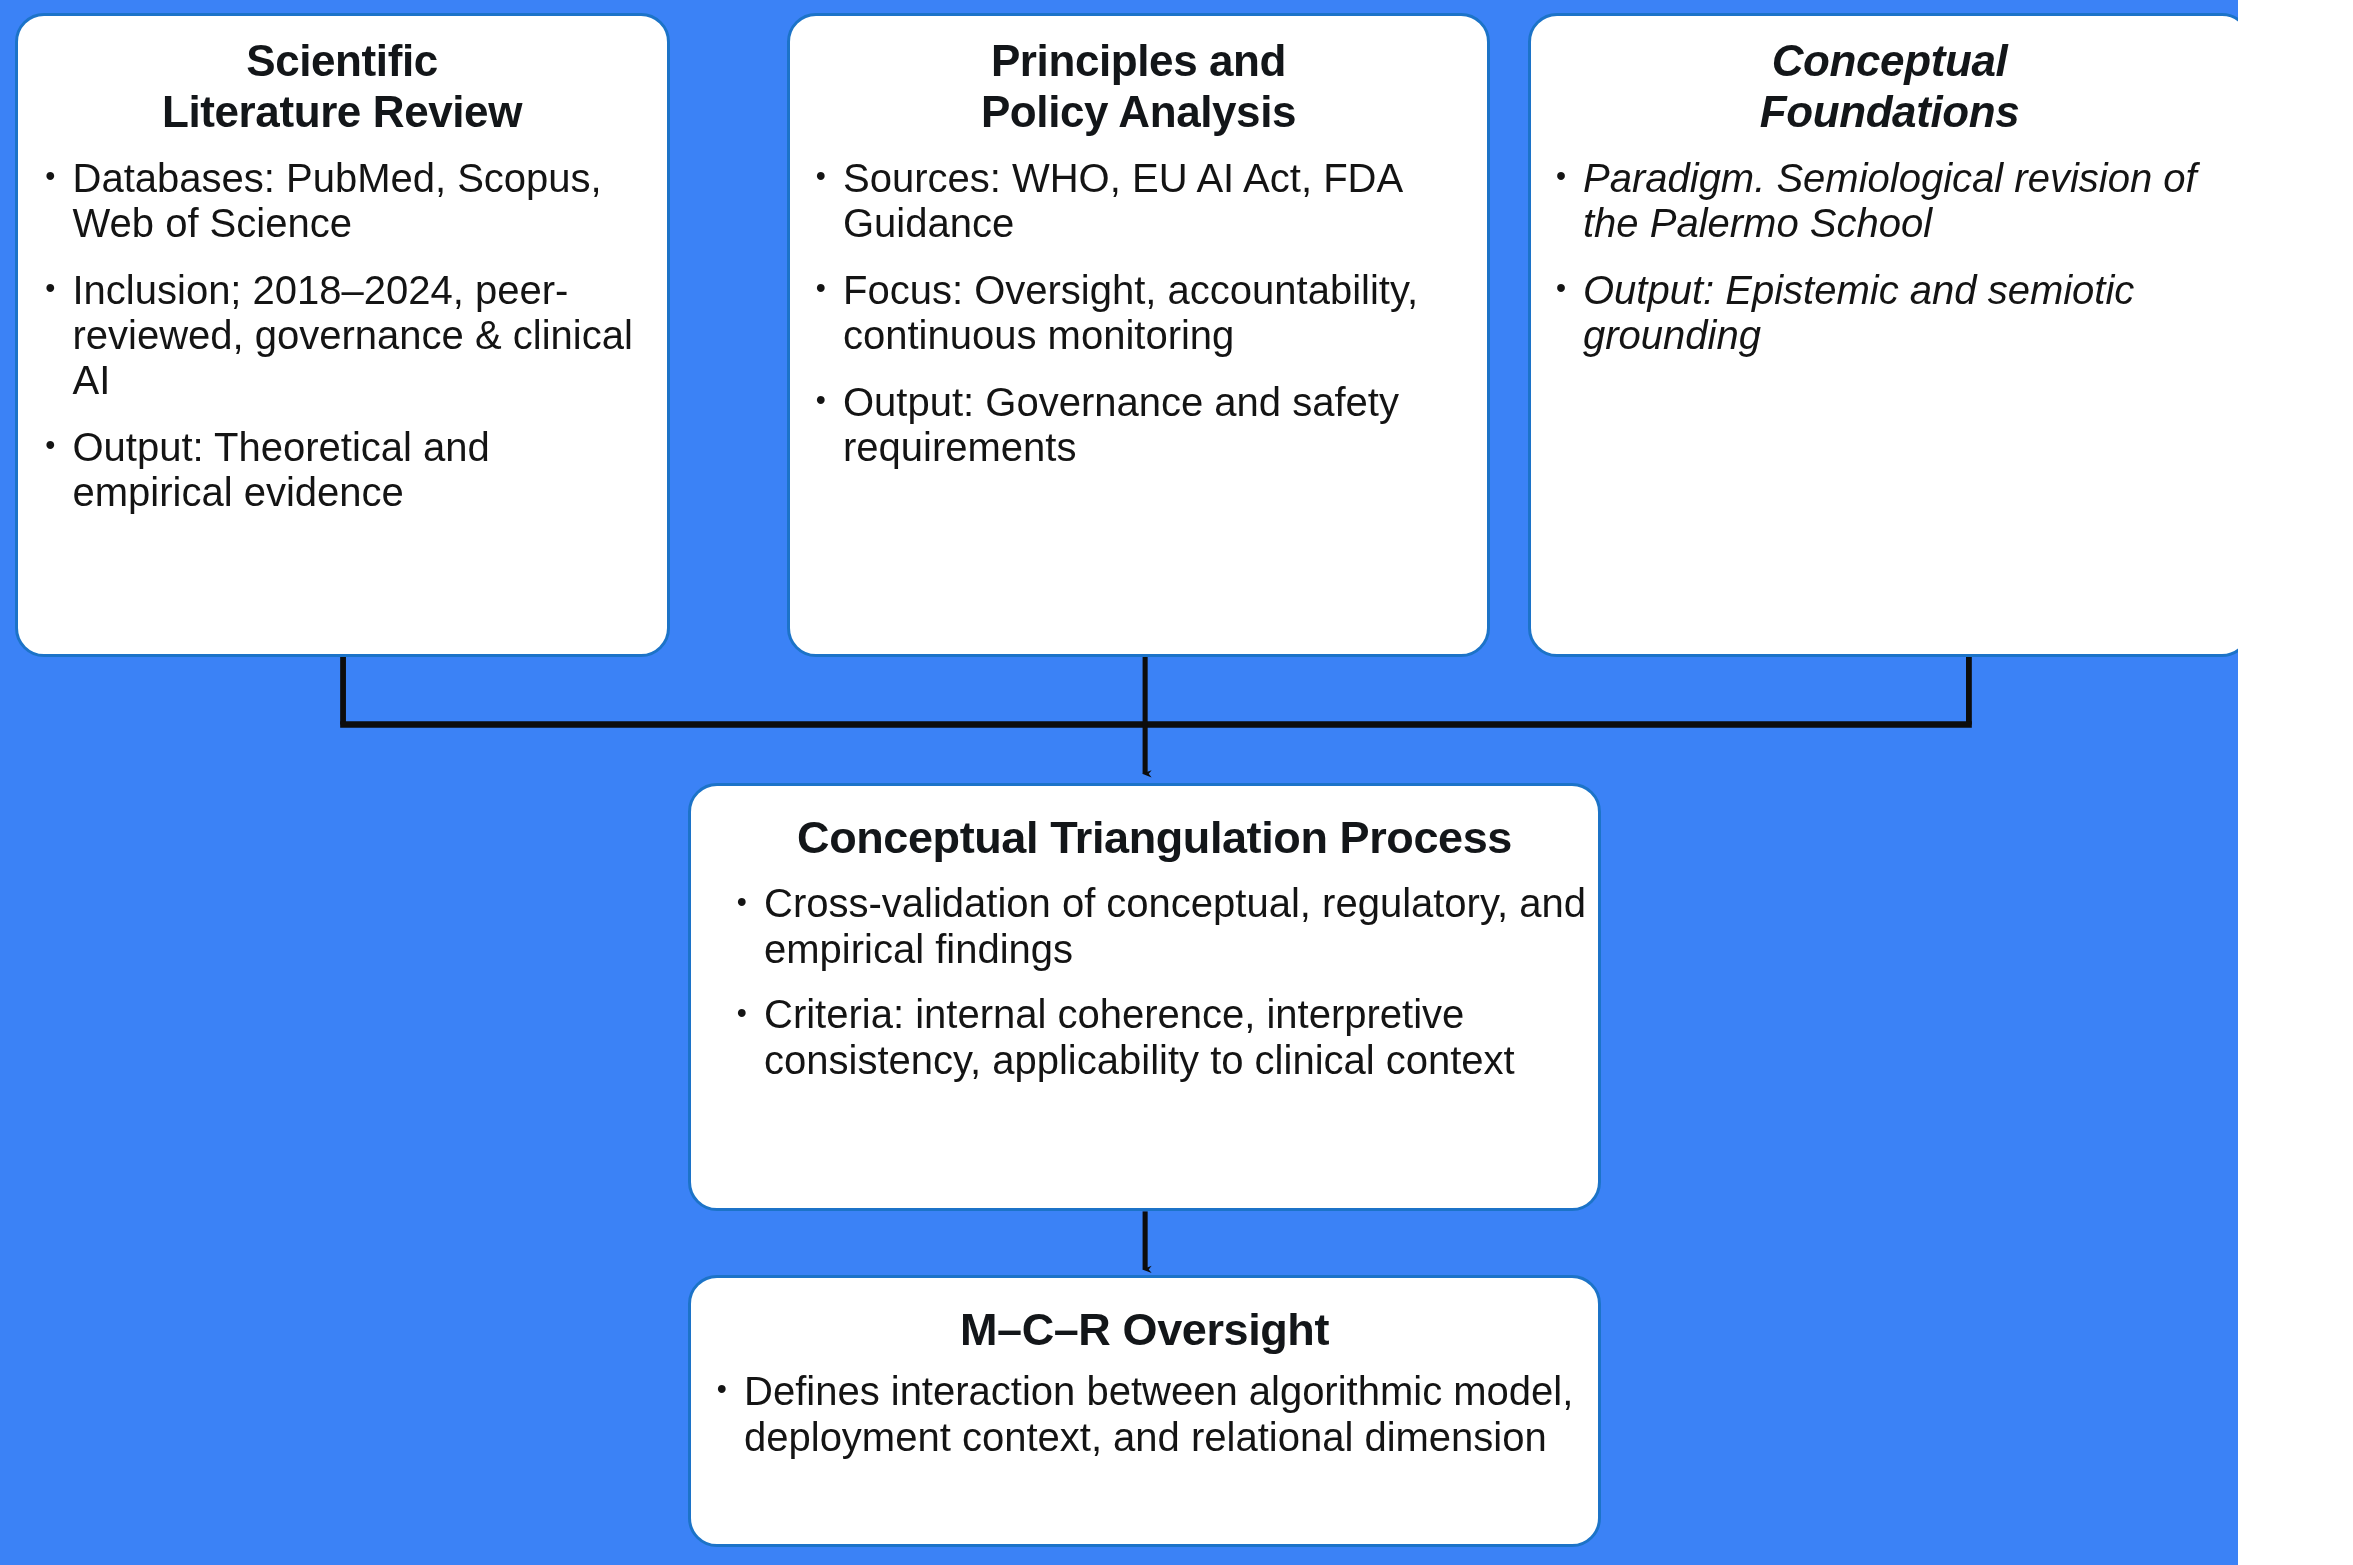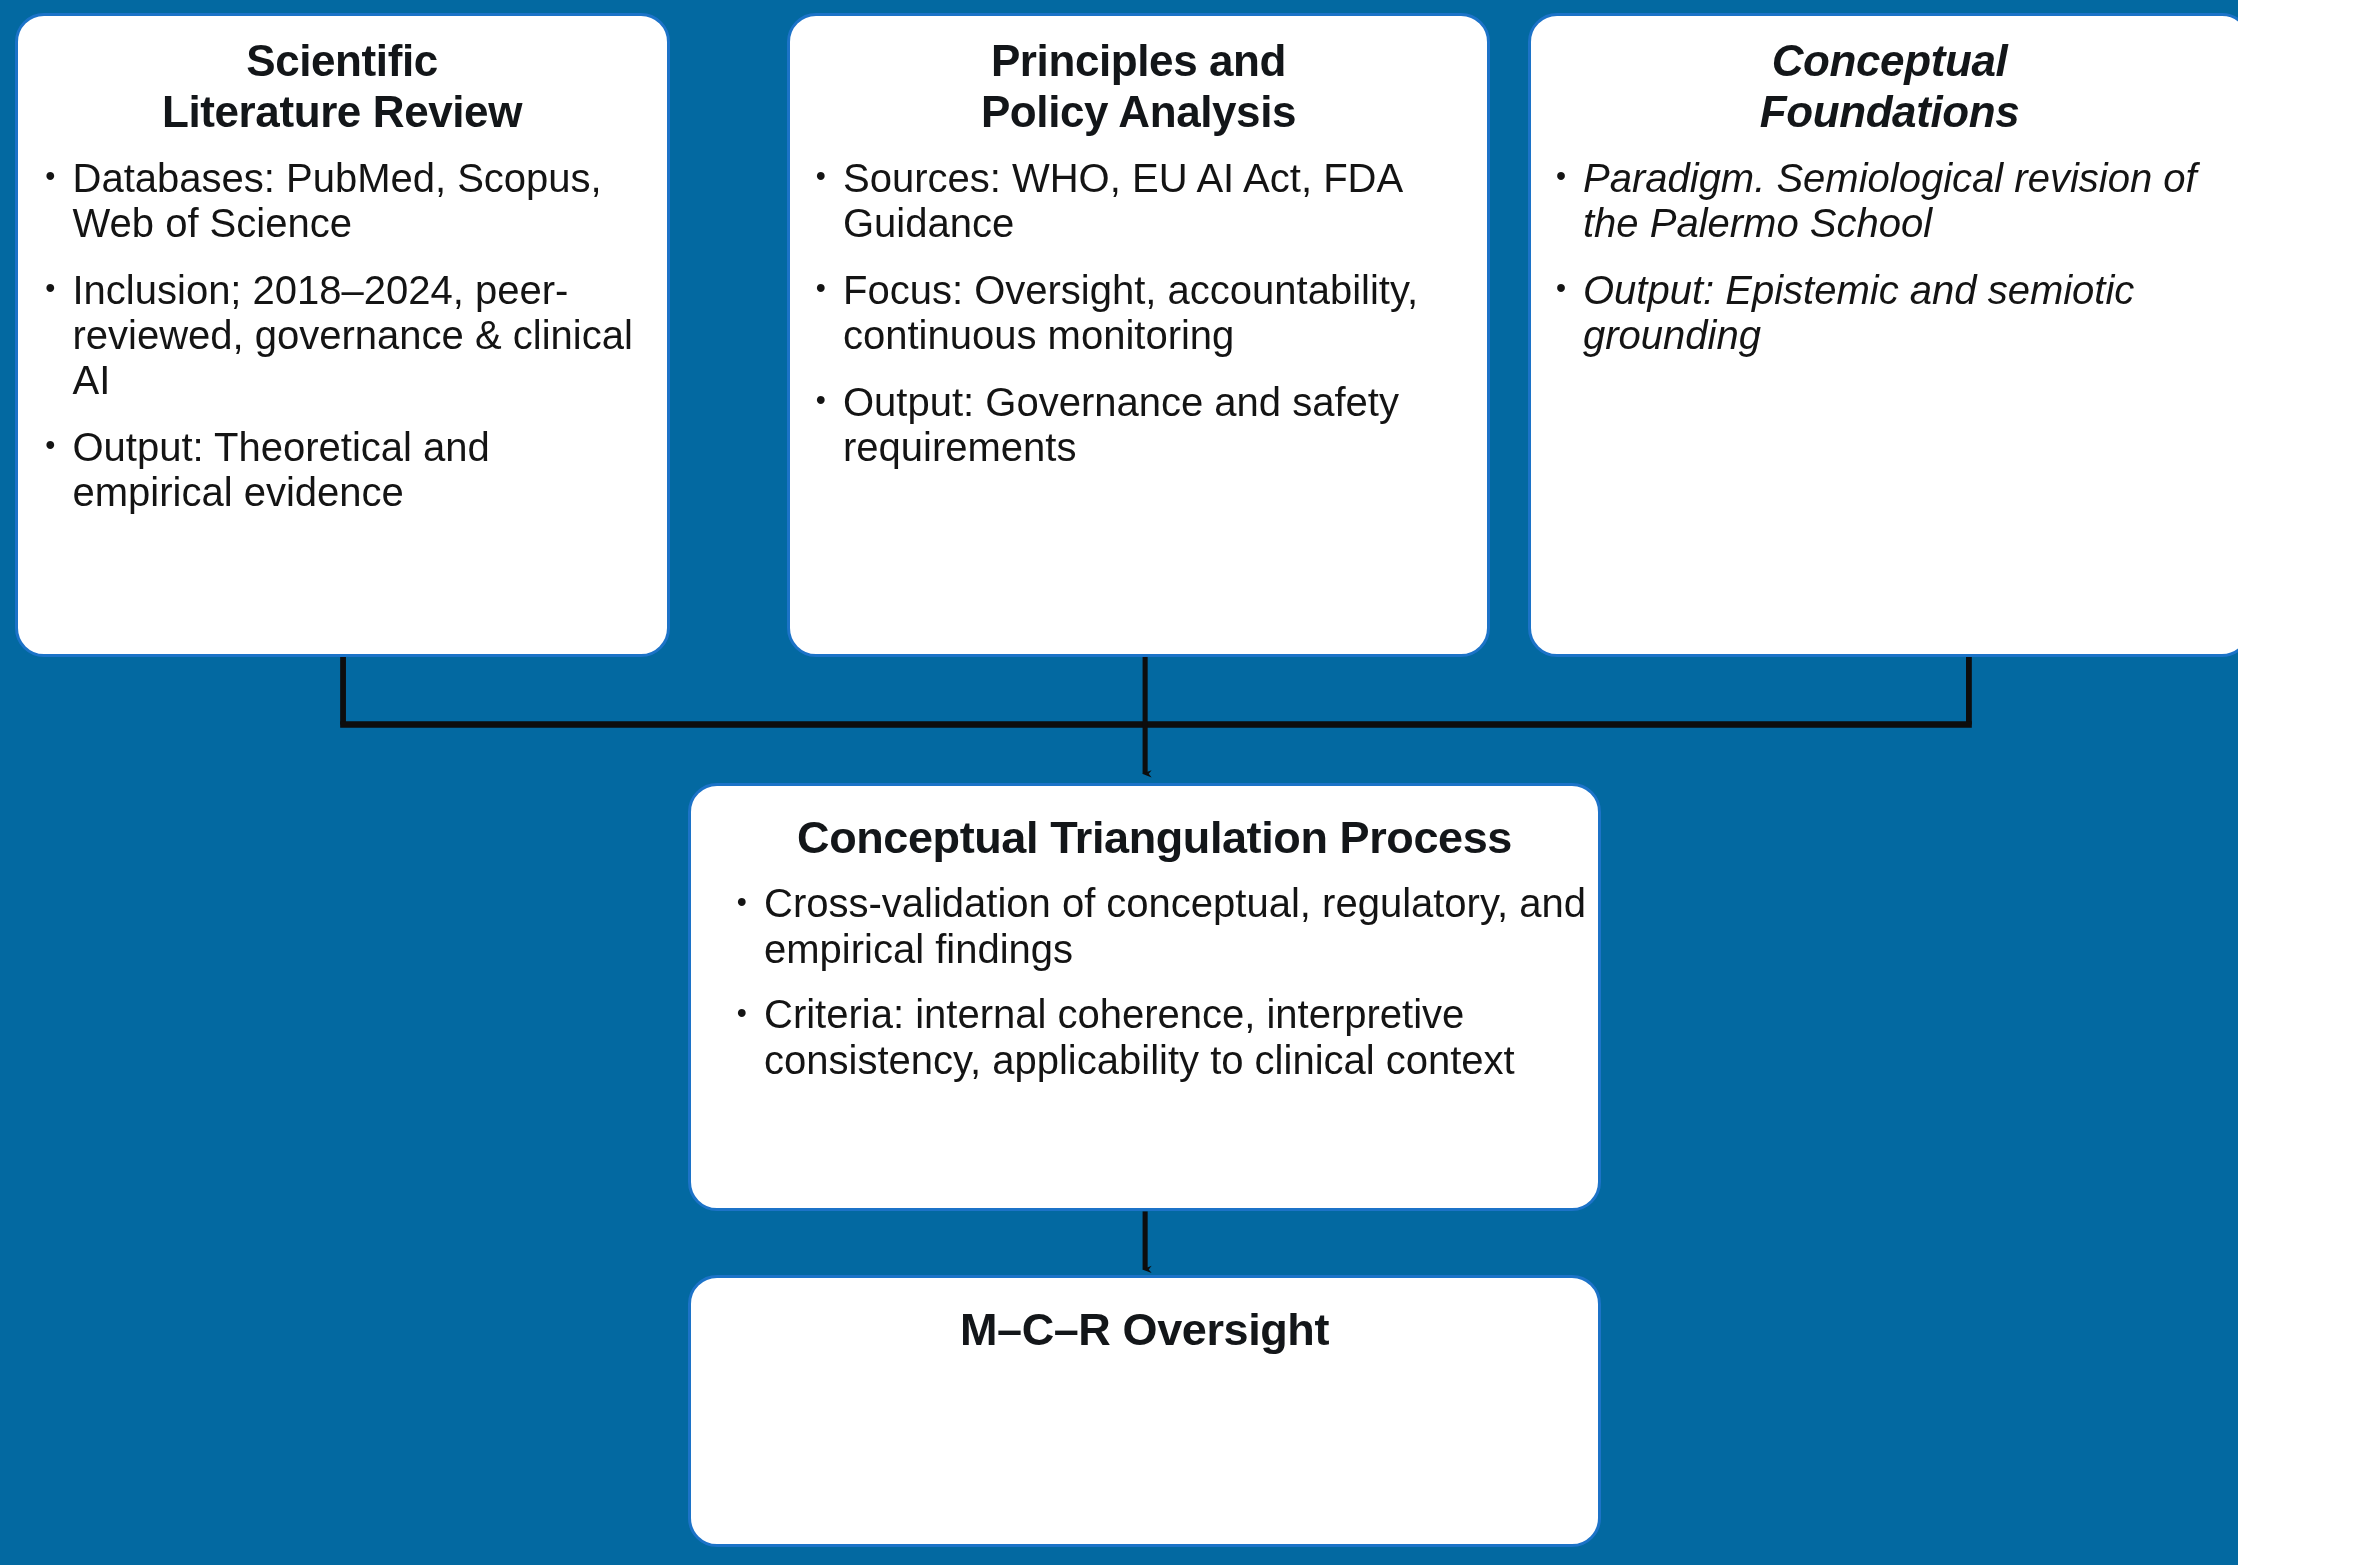--- a/index.html
+++ b/index.html
@@ -10,21 +10,21 @@
   body {
     font-family: "Liberation Sans", "DejaVu Sans", sans-serif;
     color: #141414;
     -webkit-font-smoothing: antialiased;
   }
 
   #canvas {
     position: relative;
     width: 2238px;
     height: 1565px;
-    background: #0369a1;
+    background: #3b82f6;
     overflow: hidden;
   }
 
   
   .node {
     position: absolute;
     box-sizing: border-box;
     border: 3.6px solid #1C73C8;
     border-radius: 29px;
     background: #ffffff;
@@ -200,16 +200,19 @@
   <div class="node" id="box-triangulation">
     <div class="node-title">Conceptual Triangulation Process</div>
     <ul class="bullets">
       <li class="bullet">Cross-validation of conceptual, regulatory, and empirical findings</li>
       <li class="bullet">Criteria: internal coherence, interpretive consistency, applicability to clinical context</li>
     </ul>
   </div>
 
   <div class="node" id="box-mcr">
     <div class="node-title">M–C–R Oversight</div>
+    <ul class="bullets">
+      <li class="bullet">Defines interaction between algorithmic model, deployment context, and relational dimension</li>
+    </ul>
   </div>
 
 </div>
 
 
 </body></html>

